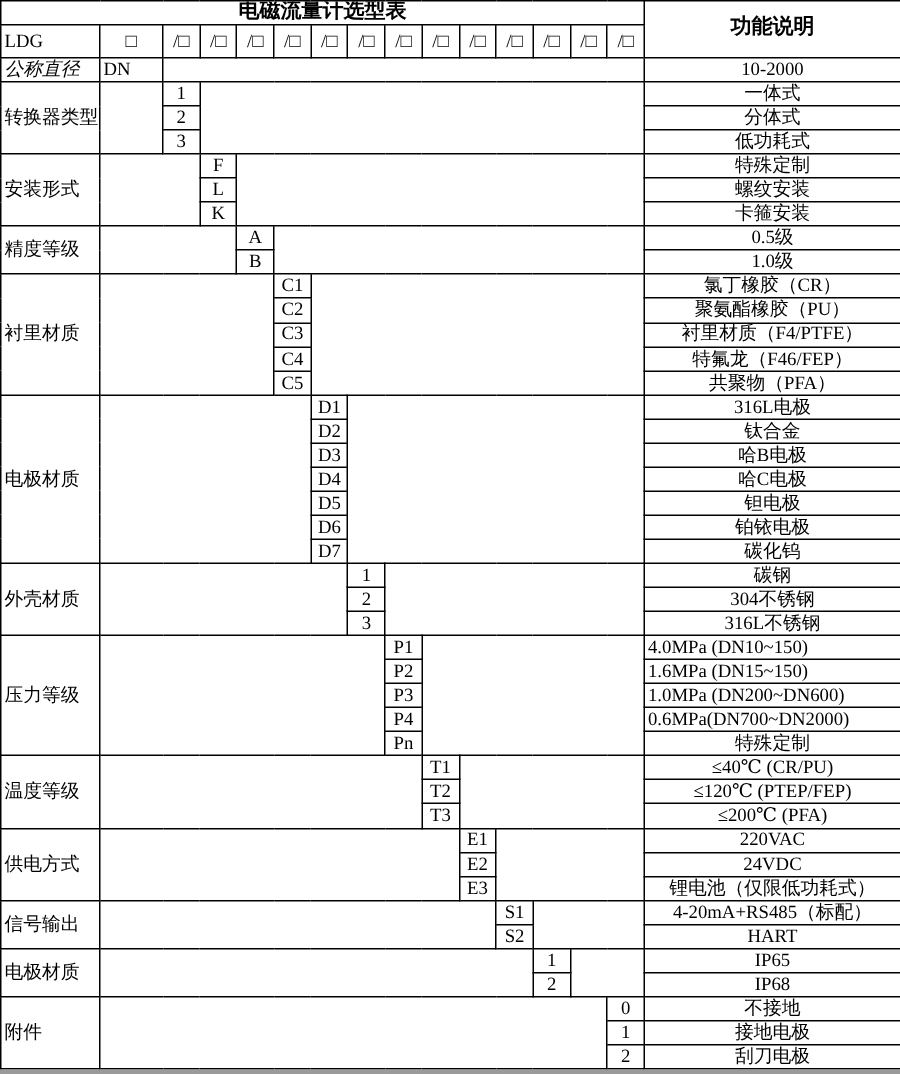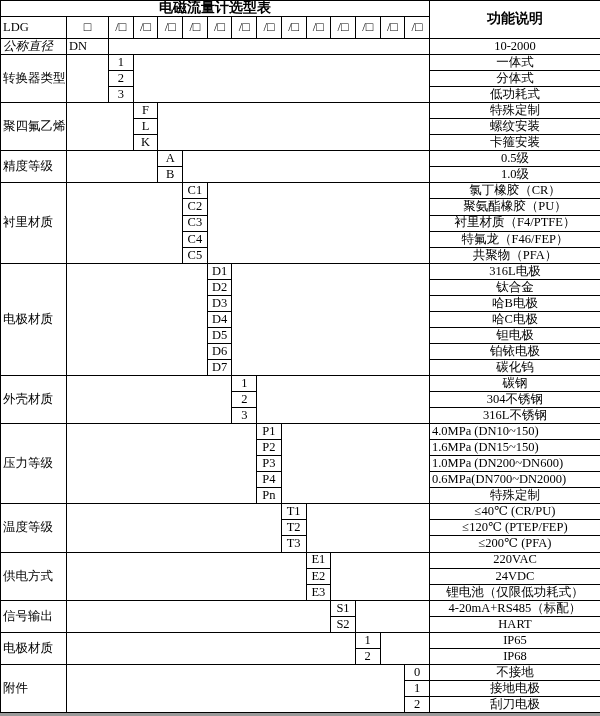--- a/index.html
+++ b/index.html
@@ -65,21 +65,21 @@
         </tr>
         <tr>
           <td class="c">2</td>
           <td class="c">分体式</td>
         </tr>
         <tr>
           <td class="c">3</td>
           <td class="c">低功耗式</td>
         </tr>
         <tr>
-          <td class="cat" rowspan="3">聚四氟乙烯</td>
+          <td class="cat" rowspan="3">安装形式</td>
           <td rowspan="3" colspan="2"></td>
           <td class="c">F</td>
           <td rowspan="3" colspan="11"></td>
           <td class="c">特殊定制</td>
         </tr>
         <tr>
           <td class="c">L</td>
           <td class="c">螺纹安装</td>
         </tr>
         <tr>

